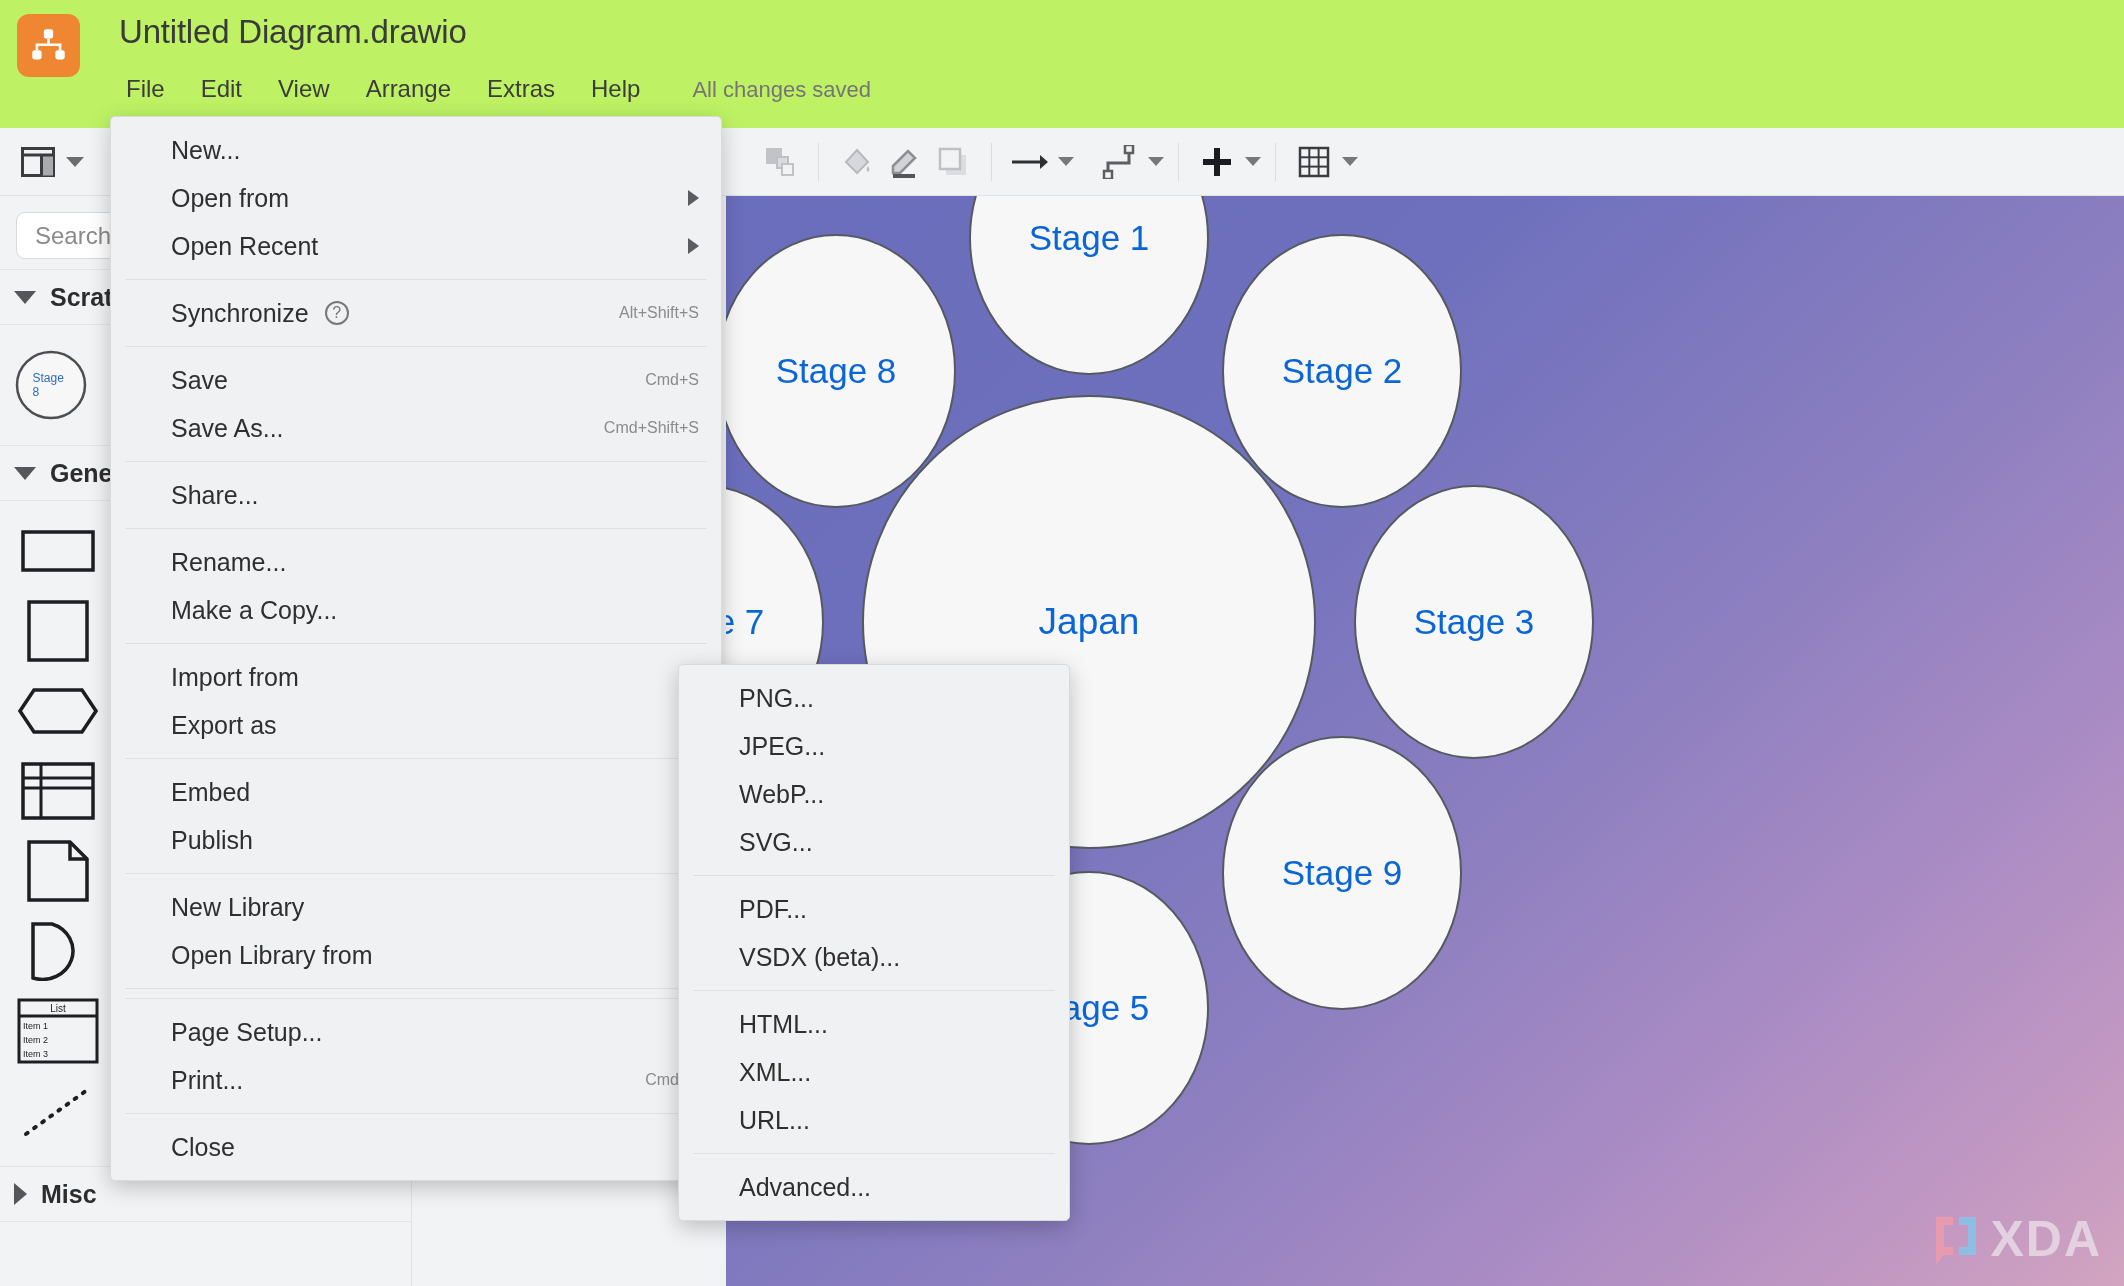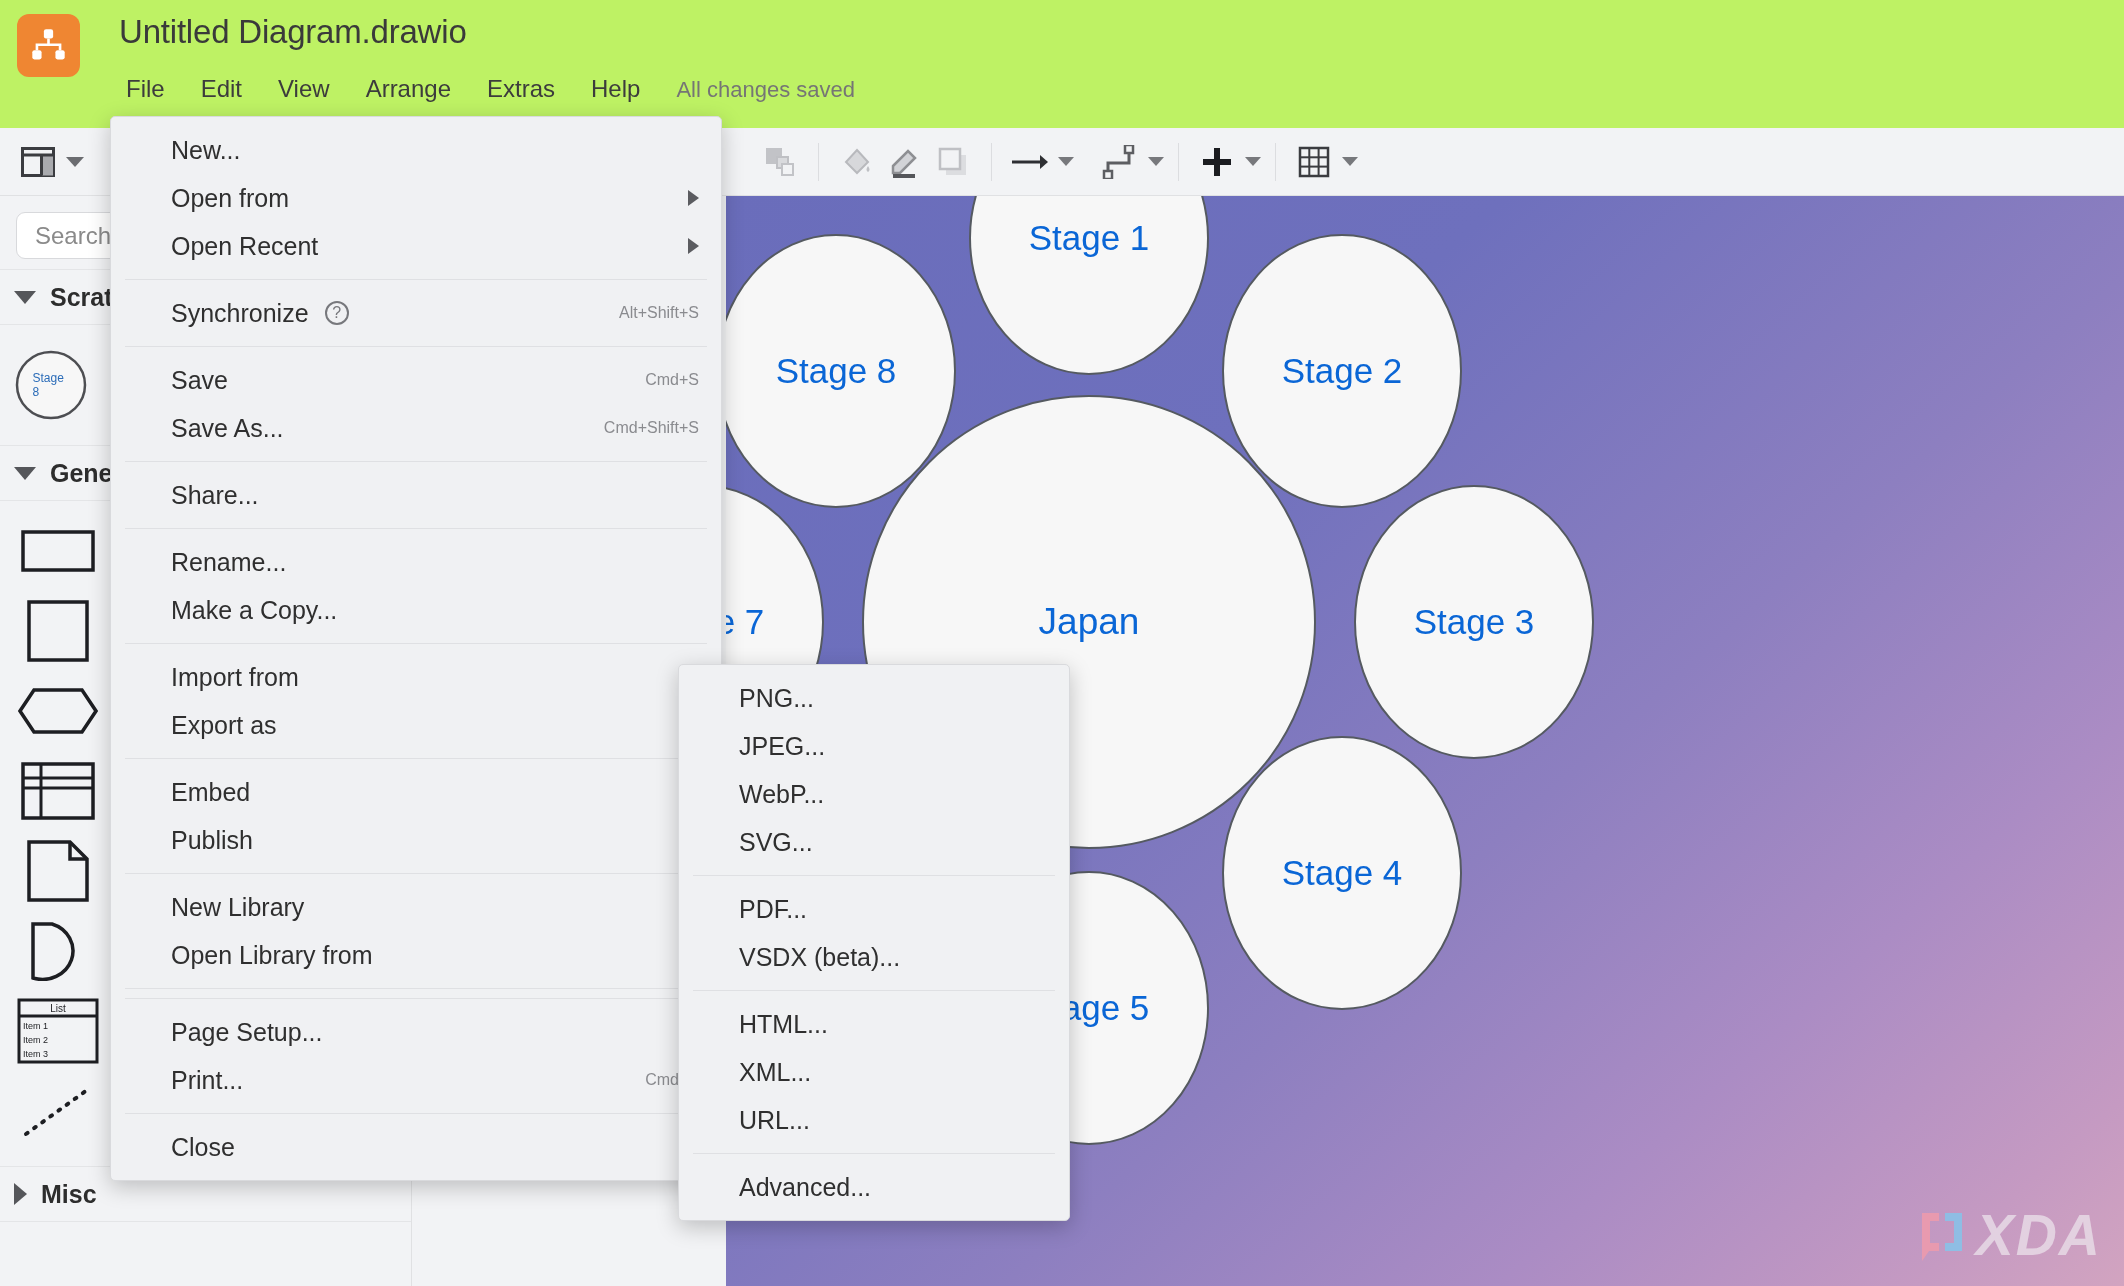--- a/index.html
+++ b/index.html
@@ -30,21 +30,21 @@
   .menubar {
     position: absolute; left: 126px; top: 75px;
     display: flex; align-items: baseline; gap: 4px;
     white-space: nowrap;
   }
   .menubar-item {
     font-size: 24px; color: #3c3c3c; padding: 0 16px; cursor: default;
   }
   .menubar-item:first-child { padding-left: 0; }
   .save-status {
-    font-size: 22px; color: #757575; margin-left: 16px;
+    font-size: 22px; color: #757575; margin-left: 32px;
   }
 
   
   .toolbar {
     position: absolute; left: 0; top: 128px; width: 2124px; height: 68px;
     background: #f2f3f5; border-bottom: 1px solid #e0e1e3;
     display: flex; align-items: center;
   }
   .tb-group { display: flex; align-items: center; }
   .tb-btn {
@@ -108,22 +108,22 @@
     pointer-events: none;
   }
   .center-label { font-size: 37px; }
 
   
   .watermark {
     position: absolute; right: 22px; bottom: 18px;
     display: flex; align-items: center; gap: 10px; opacity: 0.82;
   }
   .wm-text {
-    font-size: 57px; font-weight: bold; color: #e9dde8;
-    letter-spacing: 2px; font-family: "Liberation Sans", sans-serif; font-style: italic;
+    font-size: 50px; font-weight: bold; color: #e9dde8;
+    letter-spacing: 2px; font-family: "Liberation Sans", sans-serif;
   }
 
   
   .menu-panel {
     position: absolute; background: #f0f1f3; border: 1px solid #d9dadd;
     border-radius: 5px; box-shadow: 0 6px 22px rgba(0,0,0,0.22);
     padding: 9px 0; z-index: 50;
   }
   #file-menu { left: 110px; top: 116px; width: 612px; }
   #export-menu { left: 678px; top: 664px; width: 392px; z-index: 60; }
@@ -523,21 +523,21 @@
       <ellipse cx="363" cy="812" rx="119" ry="136" fill="#f7f7f7" stroke="#555a61" stroke-width="2"></ellipse>
       <ellipse cx="110" cy="677" rx="119" ry="136" fill="#f7f7f7" stroke="#555a61" stroke-width="2"></ellipse>
       <ellipse cx="-22" cy="426" rx="119" ry="136" fill="#f7f7f7" stroke="#555a61" stroke-width="2"></ellipse>
       <ellipse cx="110" cy="175" rx="119" ry="136" fill="#f7f7f7" stroke="#555a61" stroke-width="2"></ellipse>
     </svg>
 
     <div class="node-label center-label" style="left:363px;top:426px;">Japan</div>
     <div class="node-label" style="left:363px;top:42px;">Stage 1</div>
     <div class="node-label" style="left:616px;top:175px;">Stage 2</div>
     <div class="node-label" style="left:748px;top:426px;">Stage 3</div>
-    <div class="node-label" style="left:616px;top:677px;">Stage 4</div>
+    <div class="node-label" style="left:616px;top:677px;">Stage 9</div>
     <div class="node-label" style="left:363px;top:812px;">Stage 5</div>
     <div class="node-label" style="left:110px;top:677px;">Stage 6</div>
     <div class="node-label" style="left:-22px;top:426px;">Stage 7</div>
     <div class="node-label" style="left:110px;top:175px;">Stage 8</div>
 
     <div class="watermark">
       <svg width="48" height="52" viewBox="0 0 48 52">
         <path d="M4 4 h17 v8 h-9 v22 h9 v8 h-10 l-7 10 z" fill="#f19bab"></path>
         <path d="M44 4 h-17 v8 h9 v22 h-9 v8 h17 z" fill="#84c6ec"></path>
       </svg>

